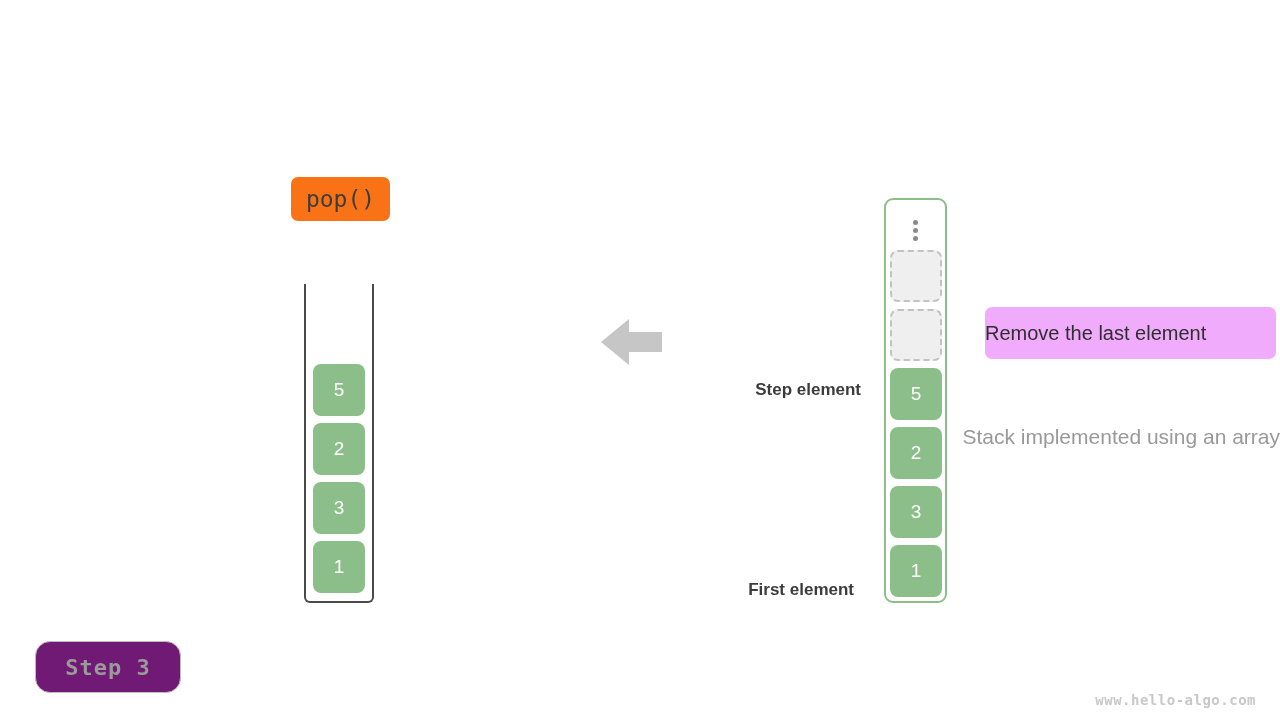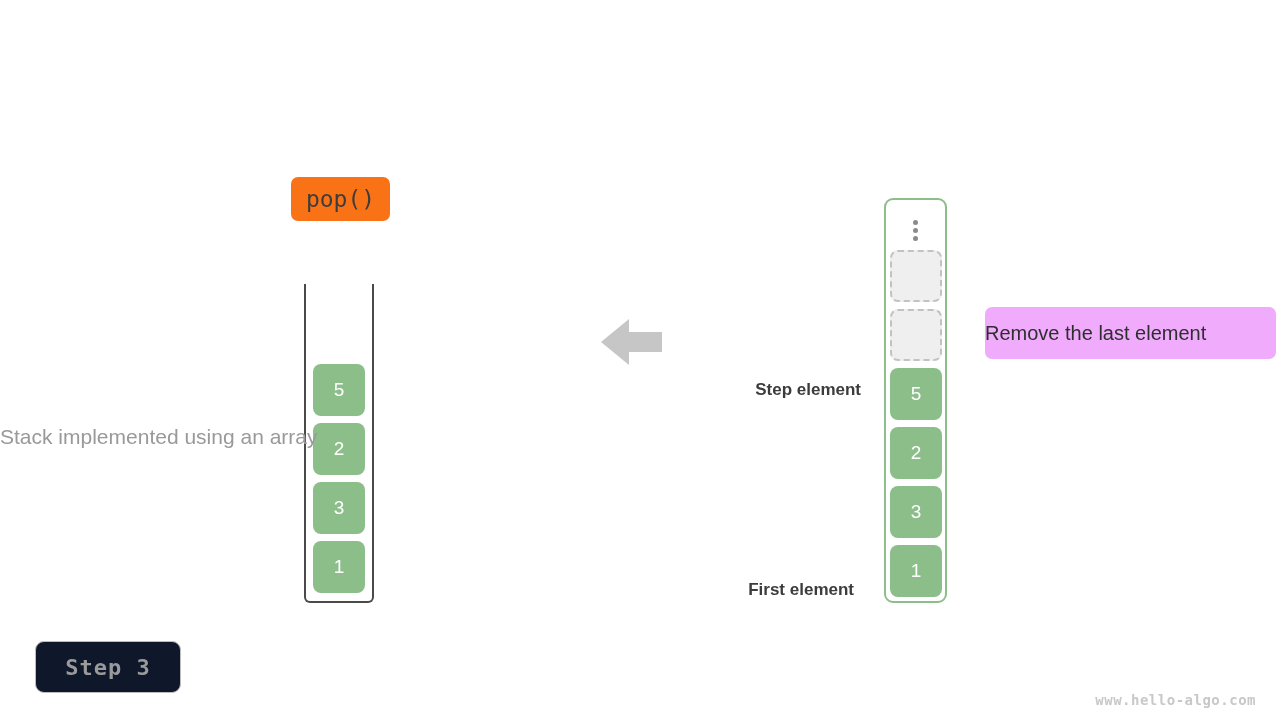--- a/index.html
+++ b/index.html
@@ -86,21 +86,21 @@
     top: 316px;
     width: 61px;
     height: 52px;
   }
 
   
   #caption {
     left: 0px;
     top: 425px;
     width: 1280px;
-    text-align: left;
+    text-align: right;
     font-size: 21px;
     color: #999999;
   }
   #caption .cap-inner { display: inline-block; transform: translateX(0px); }
 
   
   .pointer-label {
     font-size: 17px;
     font-weight: bold;
     color: #3c3c3c;
@@ -174,22 +174,22 @@
     white-space: nowrap;
   }
 
   
   #step-badge {
     left: 35px;
     top: 641px;
     width: 146px;
     height: 52px;
     border: 1px solid #bdbdbd;
-    border-radius: 9px;
-    background: #0f172a;
+    border-radius: 15px;
+    background: #701a75;
     display: flex;
     align-items: center;
     justify-content: center;
     box-sizing: border-box;
   }
   #step-badge .step-text {
     font-family: "DejaVu Sans Mono", "Liberation Mono", monospace;
     font-size: 22px;
     font-weight: bold;
     color: #9a9a9a;

